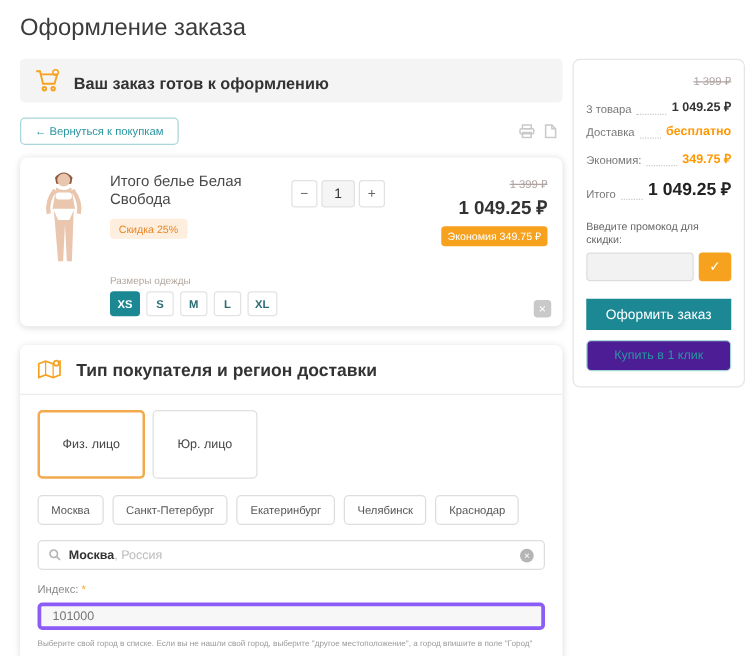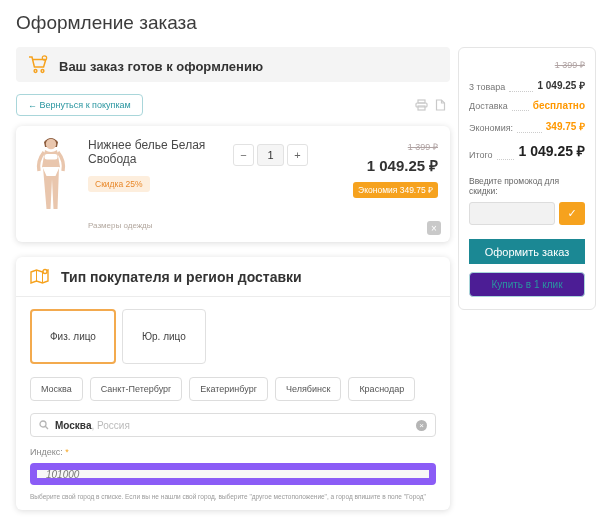--- a/index.html
+++ b/index.html
@@ -66,22 +66,22 @@
   .req { color:#f5a623; }
   .chip-row { display:flex; gap:7px; margin-bottom:12px; }
   .chip { background:#fff; border:1px solid #ddd; border-radius:4px; padding:6px 10px;
     font-size:9px; color:#555; cursor:pointer; font-family:inherit; }
   .search-box { display:flex; align-items:center; gap:6px; border:1px solid #ddd;
     border-radius:4px; height:24px; padding:0 8px; margin-bottom:10px; }
   .search-text { flex:1; font-size:10px; color:#bbb; }
   .search-text b { color:#333; }
   .clear-btn { width:11px; height:11px; border:none; border-radius:50%; background:#b5b5b5;
     color:#fff; font-size:8px; line-height:11px; text-align:center; padding:0; cursor:pointer; }
-  .index-input { width:100%; height:22px; background:#f7f7f7; border:7px solid #8b5cf6;
-    border-radius:4px; font-size:10px; color:#777; padding:0 9px; font-family:inherit; margin-bottom:8px;font-style:italic; }
+  .index-input { width:100%; height:22px; background:#f7f7f7; border:3px solid #8b5cf6;
+    border-radius:4px; font-size:10px; color:#777; padding:0 9px; font-family:inherit; margin-bottom:8px; }
   .help-text { font-size:6.5px; color:#9a9a9a; }
   .leader { flex:1; border-bottom:1px dotted #ccc; margin:0 4px; height:8px; }
 
   
   .sidebar { width:138px; flex:0 0 138px; border:1px solid #e5e5e5; border-radius:6px;
     padding:10px 10px 12px; }
   .old-total { text-align:right; font-size:9px; color:#b0a3a3; text-decoration:line-through;
     margin-bottom:7px; }
   .sum-row { display:flex; align-items:flex-end; margin-bottom:8px; }
   .sum-label { font-size:9px; color:#777; }
@@ -148,23 +148,30 @@
             <circle cx="23" cy="8" r="5.2" fill="#e9c6ad"></circle>
             <path d="M17 14 q6 4 12 0 l3 17 q-9 6 -18 0 z" fill="#e9c6ad"></path>
             <path d="M16 16 q-7 9 -5 19" stroke="#e9c6ad" stroke-width="3.4" fill="none"></path>
             <path d="M30 16 q7 9 5 19" stroke="#e9c6ad" stroke-width="3.4" fill="none"></path>
             <rect x="16.5" y="18" width="13" height="5.5" rx="2.5" fill="#fff"></rect>
             <path d="M15 31 h16 l-1.5 42 h-4 l-1.5 -30 -1.5 30 h-4 z" fill="#e9c6ad"></path>
             <path d="M14.5 31 h17 l-4 9 h-9 z" fill="#fff"></path>
           </svg>
         </div>
         <div class="p-info">
-          <div class="p-title">Нижнее белье Белая Свобода</div>
+          <div class="p-title">Итого белье Белая Свобода</div>
           <span class="discount-badge">Скидка 25%</span>
           <div class="sizes-label">Размеры одежды</div>
+          <div class="size-row">
+            <button class="size-btn active">XS</button>
+            <button class="size-btn">S</button>
+            <button class="size-btn">M</button>
+            <button class="size-btn">L</button>
+            <button class="size-btn">XL</button>
+          </div>
         </div>
         <div class="stepper">
           <button class="step-btn">−</button>
           <span class="step-val">1</span>
           <button class="step-btn">+</button>
         </div>
         <div class="price-block">
           <div class="old-price">1 399 ₽</div>
           <div class="cur-price">1 049.25 ₽</div>
           <span class="save-badge">Экономия 349.75 ₽</span>

